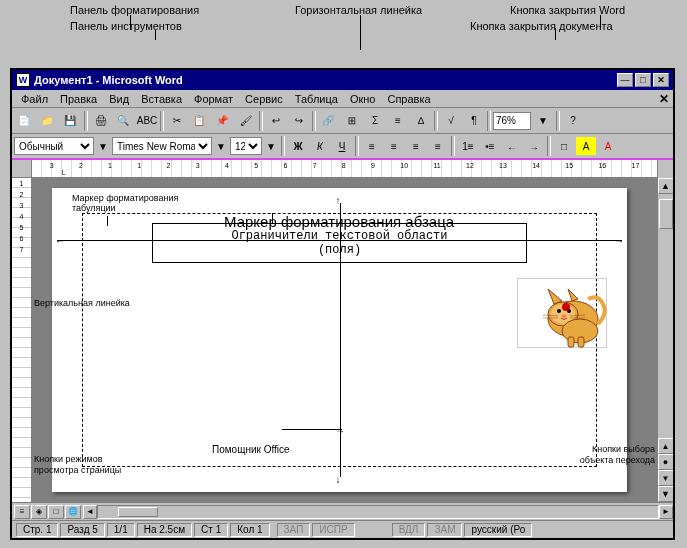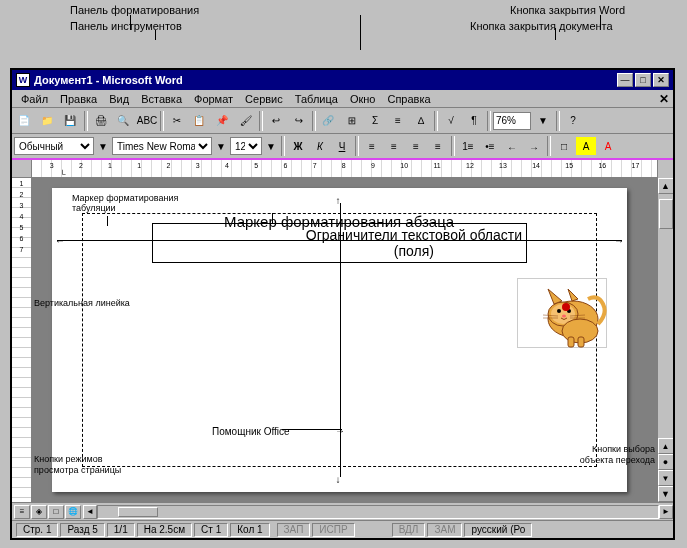--- a/index.html
+++ b/index.html
@@ -250,24 +250,25 @@
       bottom: 10px;
       background: #fff;
       box-shadow: 2px 2px 4px rgba(0,0,0,0.5);
     }
 
     
     .doc-textbox {
       position: absolute;
       border: 1px solid #000;
       text-align: center;
-      font-size: 14px;
-      display: flex;
-      align-items: center;
-      justify-content: flex-end;
+      font-size: 12px;
+      display: flex;
+      align-items: center;
+      justify-content: center;
+      font-family: Liberation Mono, monospace;
     }
 
     
     .cat-image {
       position: absolute;
       width: 90px;
       height: 70px;
       border: 1px solid #ccc;
     }
 
@@ -387,20 +388,21 @@
       font-size: 8px;
       cursor: pointer;
     }
   </style>
 </head>
 <body>
 
 <div class="top-annotations">
   <span class="annotation-line" style="left:70px; top:4px;">Панель форматирования</span>
   <span class="annotation-line" style="left:70px; top:20px;">Панель инструментов</span>
+  <span class="annotation-line" style="left:295px; top:4px;">Горизонтальная линейка</span>
   <span class="annotation-line" style="left:510px; top:4px;">Кнопка закрытия Word</span>
   <span class="annotation-line" style="left:470px; top:20px;">Кнопка закрытия документа</span>
 
   <div style="position:absolute;left:130px;top:15px;width:1px;height:15px;background:#000;"></div>
   <div style="position:absolute;left:155px;top:30px;width:1px;height:10px;background:#000;"></div>
   <div style="position:absolute;left:360px;top:15px;width:1px;height:35px;background:#000;"></div>
   <div style="position:absolute;left:600px;top:15px;width:1px;height:15px;background:#000;"></div>
   <div style="position:absolute;left:555px;top:28px;width:1px;height:12px;background:#000;"></div>
 </div>
 
@@ -608,21 +610,21 @@
 
             <ellipse cx="62" cy="52" rx="18" ry="12" fill="#e8a840" stroke="#8b4513" stroke-width="1"></ellipse>
 
             <rect x="50" y="58" width="6" height="10" rx="2" fill="#e8a840" stroke="#8b4513" stroke-width="1"></rect>
             <rect x="60" y="58" width="6" height="10" rx="2" fill="#e8a840" stroke="#8b4513" stroke-width="1"></rect>
 
             <circle cx="48" cy="28" r="4" fill="#cc0000"></circle>
           </svg>
         </div>
 
-        <div style="position:absolute;bottom:55px;left:160px;font-size:10px;">
+        <div style="position:absolute;bottom:37px;left:160px;font-size:10px;">
           <span>Помощник Office</span>
         </div>
 
         <div style="position:absolute;bottom:62px;left:230px;width:60px;height:1px;background:#000;">
           <span style="position:absolute;right:-3px;top:-5px;font-size:10px;">→</span>
         </div>
 
         <div style="position:absolute;top:80px;left:-10px;font-size:9px;transform:none;"></div>
       </div>
 

